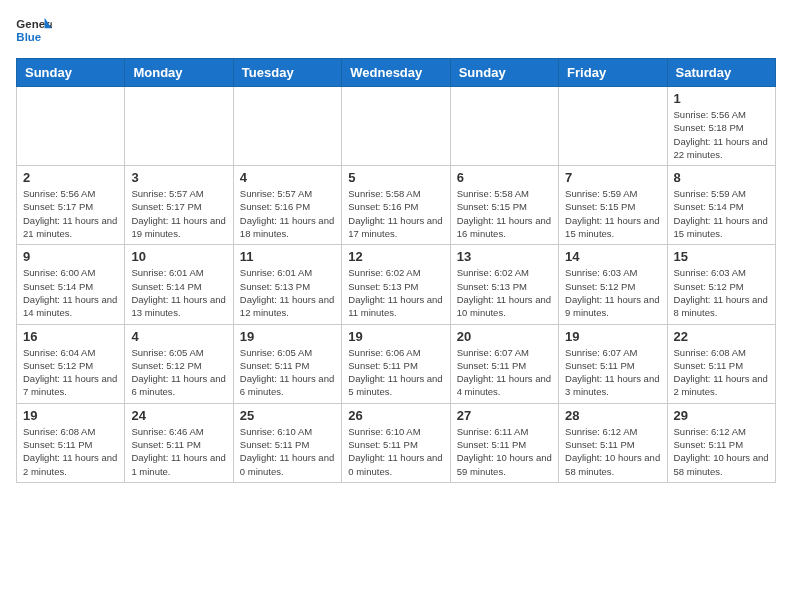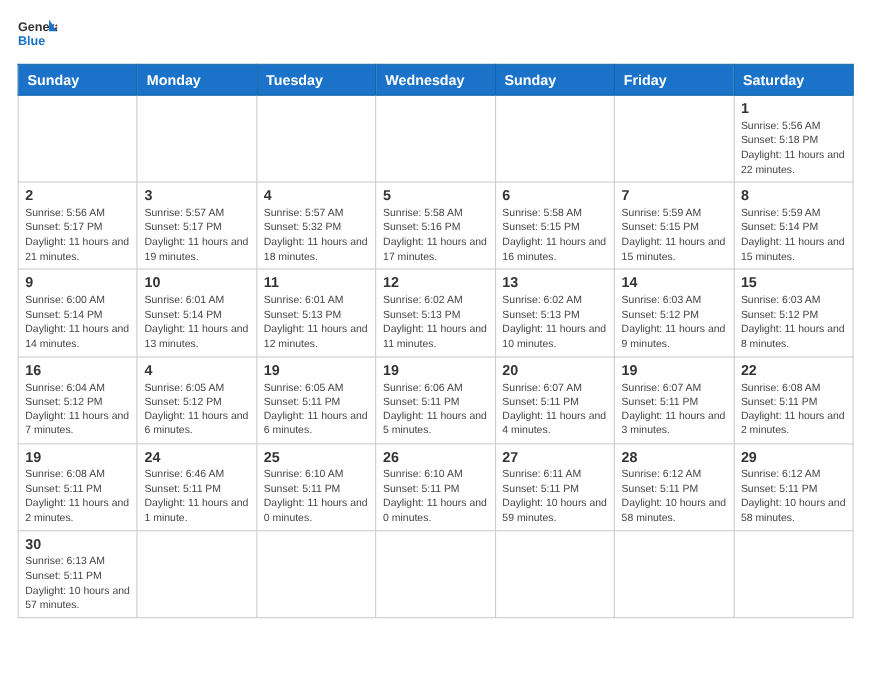--- a/index.html
+++ b/index.html
@@ -131,21 +131,21 @@
         <td>
           <span class="day-number">3</span>
           <div class="day-info">Sunrise: 5:57 AM
 Sunset: 5:17 PM
 Daylight: 11 hours
 and 19 minutes.</div>
         </td>
         <td>
           <span class="day-number">4</span>
           <div class="day-info">Sunrise: 5:57 AM
-Sunset: 5:32 PM
+Sunset: 5:16 PM
 Daylight: 11 hours
 and 18 minutes.</div>
         </td>
         <td>
           <span class="day-number">5</span>
           <div class="day-info">Sunrise: 5:58 AM
 Sunset: 5:16 PM
 Daylight: 11 hours
 and 17 minutes.</div>
         </td>
@@ -316,30 +316,15 @@
 Daylight: 10 hours
 and 58 minutes.</div>
         </td>
         <td>
           <span class="day-number">29</span>
           <div class="day-info">Sunrise: 6:12 AM
 Sunset: 5:11 PM
 Daylight: 10 hours
 and 58 minutes.</div>
         </td>
-      </tr>
-      <tr>
-        <td>
-          <span class="day-number">30</span>
-          <div class="day-info">Sunrise: 6:13 AM
-Sunset: 5:11 PM
-Daylight: 10 hours
-and 57 minutes.</div>
-        </td>
-        <td class="empty-cell"></td>
-        <td class="empty-cell"></td>
-        <td class="empty-cell"></td>
-        <td class="empty-cell"></td>
-        <td class="empty-cell"></td>
-        <td class="empty-cell"></td>
       </tr>
     </tbody>
 </table>
 
 </body></html>

